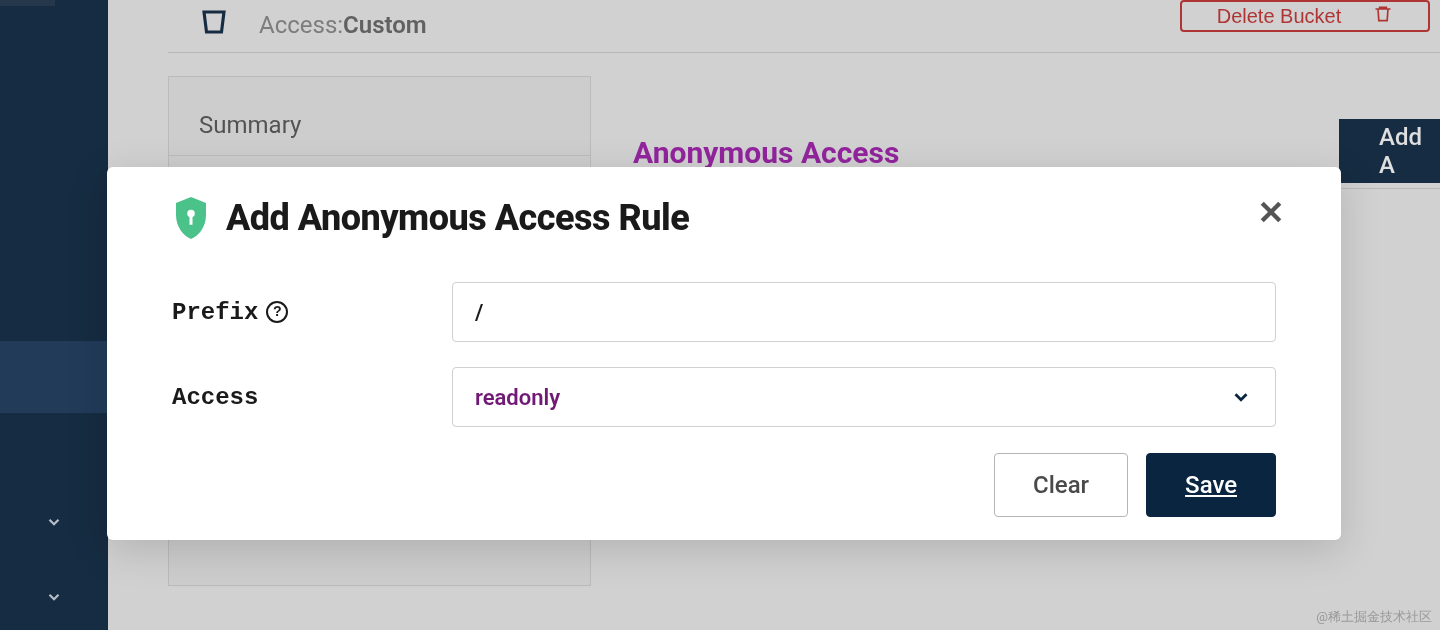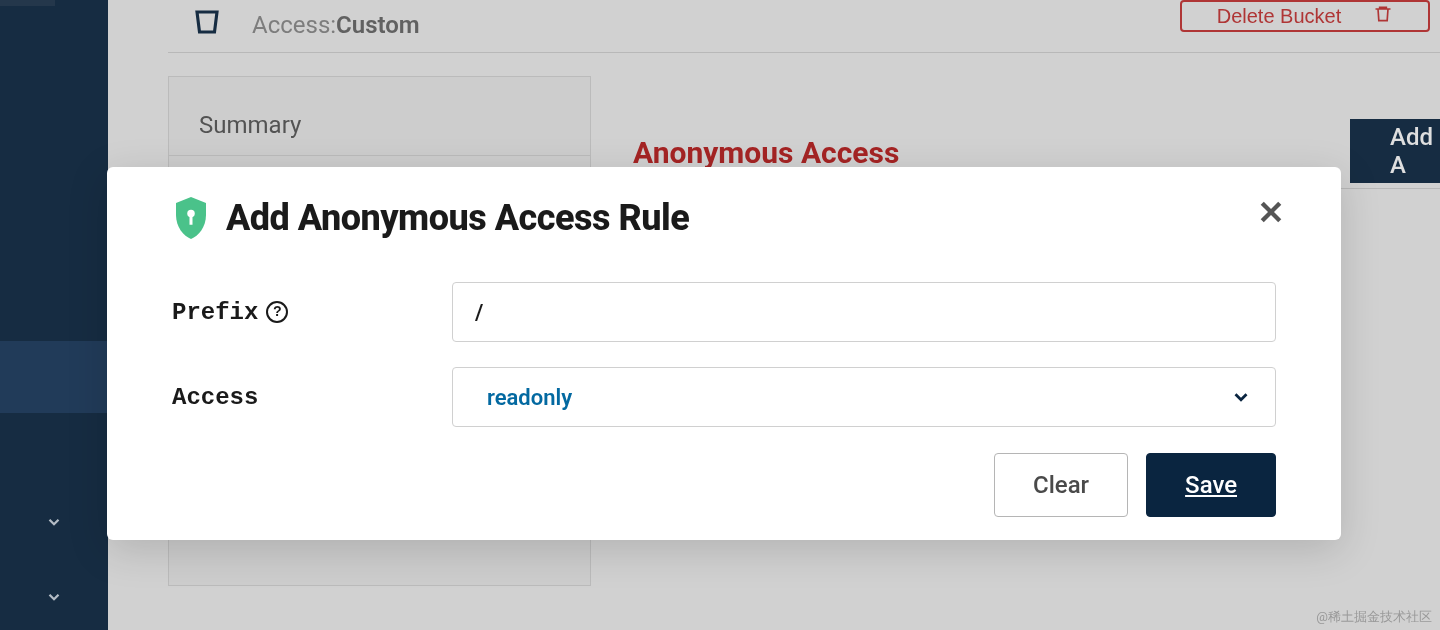--- a/index.html
+++ b/index.html
@@ -38,21 +38,21 @@
     }
     .chev1 { top: 510px; }
     .chev2 { top: 585px; }
     .main {
       position: absolute;
       left: 108px; top: 0; right: 0; height: 630px;
       background: #eeeeee;
     }
     .header-row {
       position: absolute;
-      top: 0; left: 11px; right: 0;
+      top: 0; left: 18px; right: 0;
       height: 50px;
       display: flex;
       align-items: center;
       padding-left: 60px;
     }
     .bucket-icon {
       width: 55px; height: 36px;
       display: flex; align-items: flex-start; justify-content: center;
       margin-right: 18px;
       color: #0a2540;
@@ -116,28 +116,28 @@
       font-weight: 600;
       border-top: 1px solid #d3d3d3;
       height: 62px;
     }
     .panel-right-header {
       position: absolute;
       top: 135px;
       left: 525px;
       font-size: 30px;
       font-weight: 700;
-      color: #b91c1c;
+      color: #a21caf;
     }
     .add-btn {
       position: absolute;
       top: 119px;
       right: 0;
       height: 64px;
-      width: 90px;
+      width: 101px;
       background: #0a2540;
       color: #fff;
       font-size: 24px;
       font-weight: 500;
       display: flex;
       align-items: center;
       padding-left: 40px;
     }
     .hr2 {
       position: absolute;
@@ -230,24 +230,24 @@
     }
     .select-wrap {
       flex: 1;
       position: relative;
     }
     .select-input {
       width: 100%;
       height: 60px;
       border: 1px solid #d0d0d0;
       border-radius: 4px;
-      padding: 0 50px 0 34px;
+      padding: 0 50px 0 22px;
       font-size: 22px;
       font-weight: 600;
-      color: #0369a1;
+      color: #701a75;
       font-family: inherit;
       appearance: none;
       background: #fff;
     }
     .select-chevron {
       position: absolute;
       right: 24px; top: 50%;
       transform: translateY(-50%);
       width: 22px; height: 22px;
       color: #0a2540;

